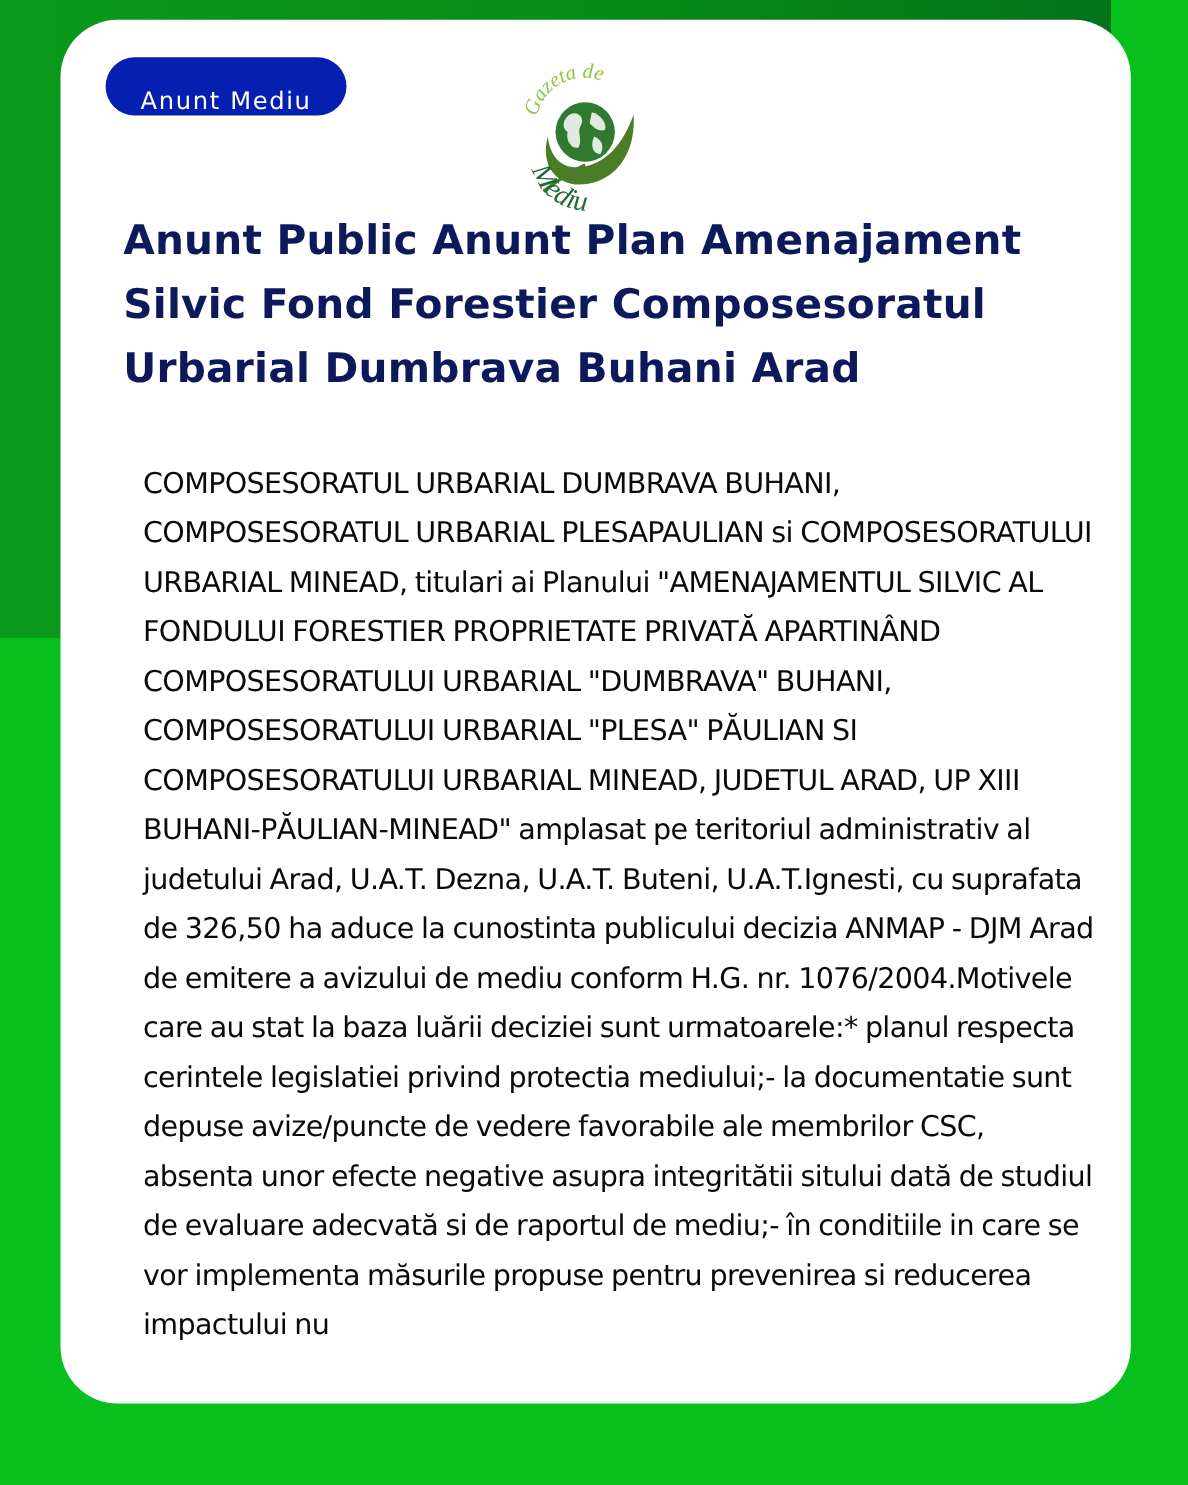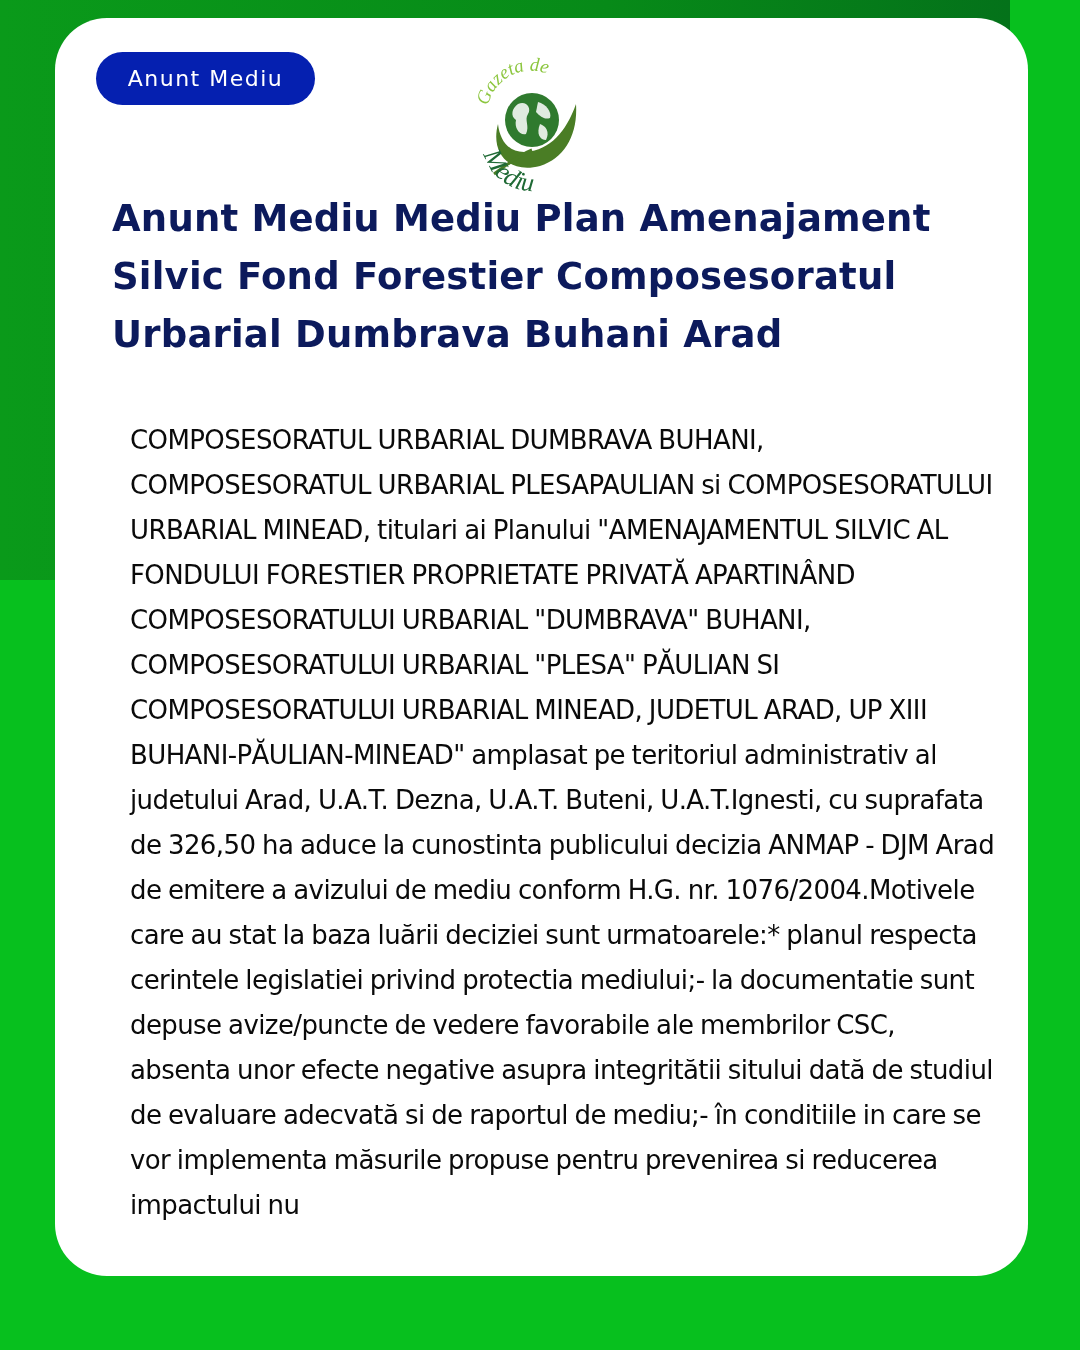--- a/index.html
+++ b/index.html
@@ -12,21 +12,21 @@
       position:absolute; left:0; top:0; width:1010px; height:580px;
       background:linear-gradient(90deg,#0a9a1a 0%,#078a18 60%,#04721a 100%);
     }
     .card {
       position:absolute; left:55px; top:18px; width:973px; height:1258px;
       background:#ffffff; border-radius:52px; overflow:hidden;
     }
     .pill {
       position:absolute; left:41px; top:34px; width:219px; height:53px;
       background:#0520b0; color:#ffffff; border-radius:27px;
-      display:flex; align-items:center; justify-content:center;
+      display:flex; align-items:flex-end; justify-content:center;
       font-family:"DejaVu Sans", sans-serif; font-size:22px; letter-spacing:1.5px;
     }
     .logo {
       position:absolute; left:415px; top:36px; width:120px; height:140px;
     }
     .title {
       position:absolute; left:57px; top:172px; width:880px; margin:0;
       color:#0c1a5c; font-family:"DejaVu Sans", sans-serif; font-weight:bold;
       font-size:37px; line-height:58px; letter-spacing:0.2px;
     }
@@ -61,16 +61,16 @@
       <circle cx="62" cy="66" r="27" fill="#2f7a2e"></circle>
       <path d="M48,50 C56,46 62,54 58,60 C54,66 60,72 56,80 C50,82 44,74 46,66 C40,62 42,54 48,50 Z" fill="#ffffff" opacity="0.85"></path>
       <path d="M68,48 C76,50 82,58 80,64 C74,66 70,62 66,58 Z" fill="#ffffff" opacity="0.85"></path>
       <path d="M70,70 C76,72 80,78 76,86 C70,86 66,80 70,70 Z" fill="#ffffff" opacity="0.85"></path>
       <text font-family="Liberation Serif, serif" font-style="italic" font-size="26" fill="#1f6a35">
         <textPath href="#arcBot">Mediu</textPath>
       </text>
     </svg>
   </div>
 
-  <h1 class="title">Anunt Mediu Mediu Plan Amenajament Silvic Fond Forestier Composesoratul Urbarial Dumbrava Buhani Arad</h1>
+  <h1 class="title">Anunt Public Anunt Plan Amenajament Silvic Fond Forestier Composesoratul Urbarial Dumbrava Buhani Arad</h1>
 
   <p class="body-text">COMPOSESORATUL URBARIAL DUMBRAVA BUHANI, COMPOSESORATUL URBARIAL PLESAPAULIAN si COMPOSESORATULUI URBARIAL MINEAD, titulari ai Planului "AMENAJAMENTUL SILVIC AL FONDULUI FORESTIER PROPRIETATE PRIVATĂ APARTINÂND COMPOSESORATULUI URBARIAL "DUMBRAVA" BUHANI, COMPOSESORATULUI URBARIAL "PLESA" PĂULIAN SI COMPOSESORATULUI URBARIAL MINEAD, JUDETUL ARAD, UP XIII BUHANI-PĂULIAN-MINEAD" amplasat pe teritoriul administrativ al judetului Arad, U.A.T. Dezna, U.A.T. Buteni, U.A.T.Ignesti, cu suprafata de 326,50 ha aduce la cunostinta publicului decizia ANMAP - DJM Arad de emitere a avizului de mediu conform H.G. nr. 1076/2004.Motivele care au stat la baza luării deciziei sunt urmatoarele:* planul respecta cerintele legislatiei privind protectia mediului;- la documentatie sunt depuse avize/puncte de vedere favorabile ale membrilor CSC, absenta unor efecte negative asupra integritătii sitului dată de studiul de evaluare adecvată si de raportul de mediu;- în conditiile in care se vor implementa măsurile propuse pentru prevenirea si reducerea impactului nu</p>
 </div>
 
 </body></html>

